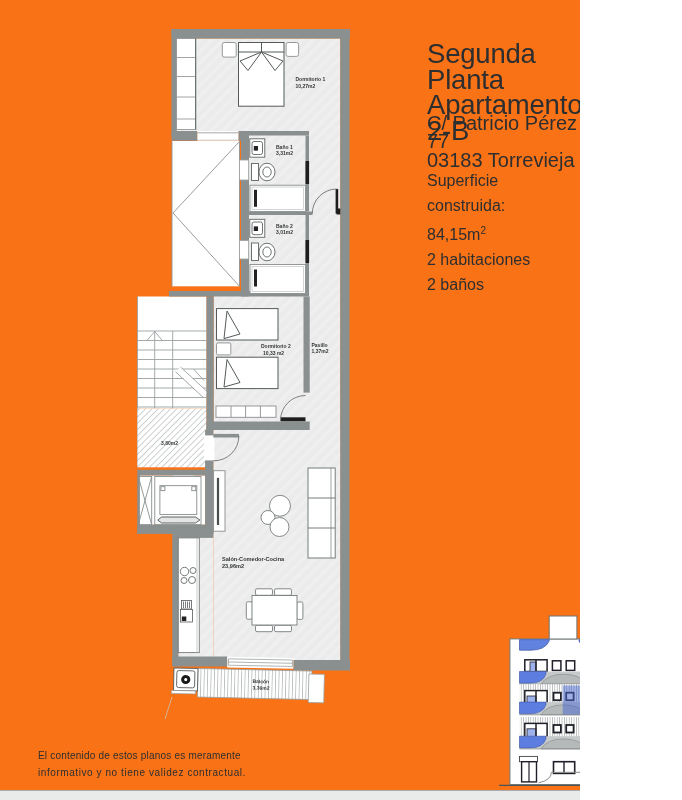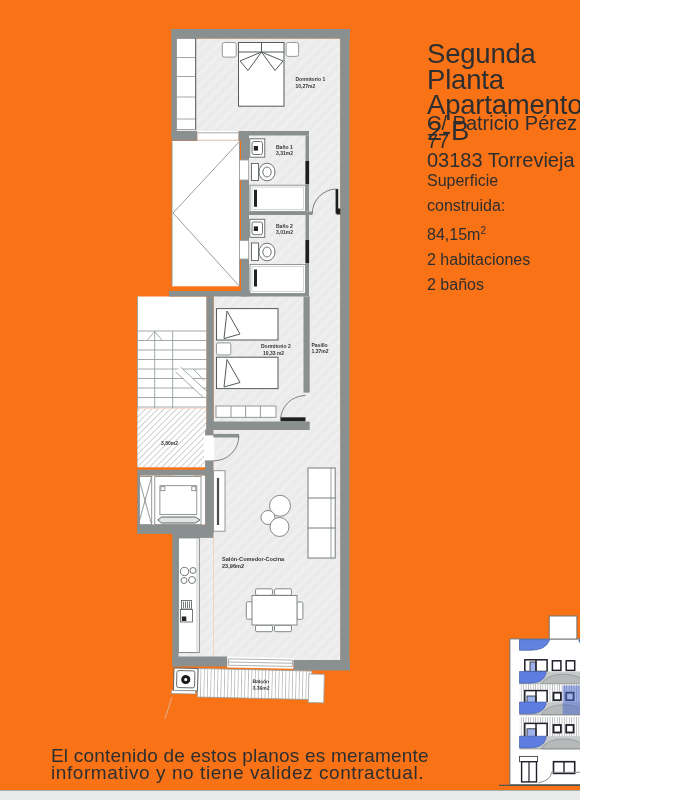--- a/index.html
+++ b/index.html
@@ -9,21 +9,21 @@
 </head>
 <body>
 <div id="page">
 
 <div class="abs" style="left:427px;top:41px;font-size:27.5px;line-height:25.5px;color:#2d2e30;letter-spacing:-0.2px;">Segunda Planta<br>Apartamento 2-B</div>
 
 <div class="abs" style="left:427px;top:113.5px;font-size:20px;line-height:18.5px;color:#2d2e30;">C/ Patricio Pérez 77<br>03183 Torrevieja</div>
 
 <div class="abs" style="left:427px;top:167.5px;font-size:16px;line-height:25px;color:#2d2e30;">Superficie construida:<br>84,15m<sup style="font-size:10px;">2</sup><br>2 habitaciones<br>2 baños</div>
 
-<div class="abs" style="left:51px;top:748px;font-size:19px;letter-spacing:0.2px;line-height:16.8px;color:#2d2e30;">El contenido de estos planos es meramente<br><span style="letter-spacing:0.57px;">informativo y no tiene validez contractual.</span></div>
+<div class="abs" style="left:38px;top:748px;font-size:10px;letter-spacing:0.2px;line-height:16.8px;color:#2d2e30;">El contenido de estos planos es meramente<br><span style="letter-spacing:0.57px;">informativo y no tiene validez contractual.</span></div>
 
 <div class="abs" style="left:0;top:790px;width:682px;height:10px;background:#e9eaea;border-top:1px solid #a9adad;box-sizing:border-box;"></div>
 
 <svg class="abs" style="left:0;top:0;" width="682" height="800" viewBox="0 0 682 800">
 <defs>
 <pattern id="pf" patternUnits="userSpaceOnUse" width="8" height="8" patternTransform="rotate(45)">
           <rect width="8" height="8" fill="#ebebeb"></rect>
           <rect width="3.5" height="8" fill="#efefef"></rect>
         </pattern>
 <pattern id="ph" patternUnits="userSpaceOnUse" width="4.4" height="4.4" patternTransform="rotate(45)">

